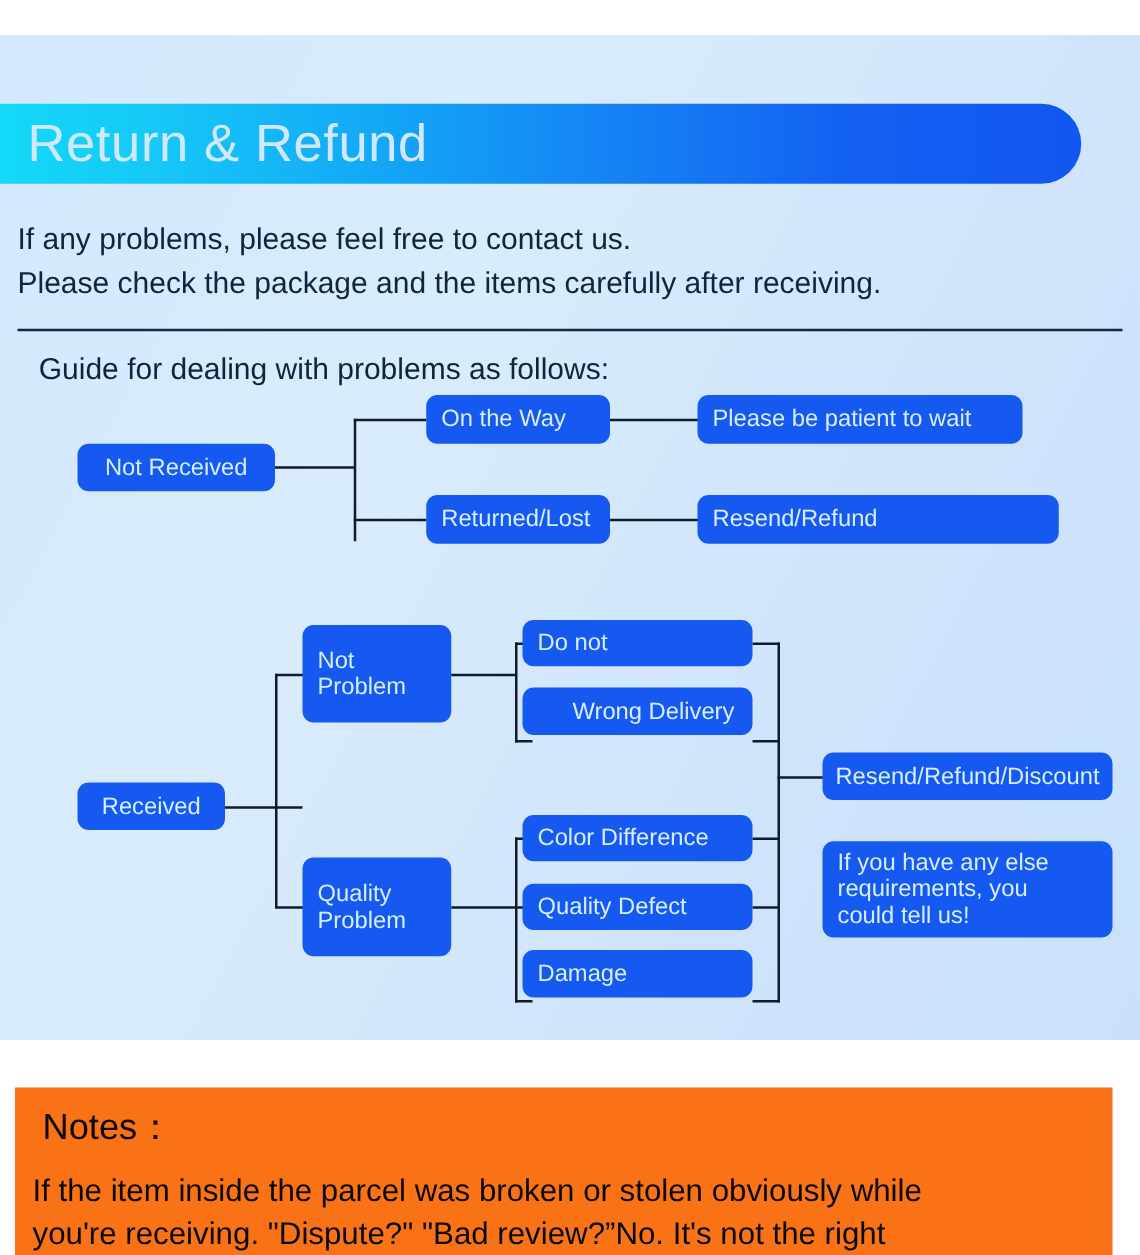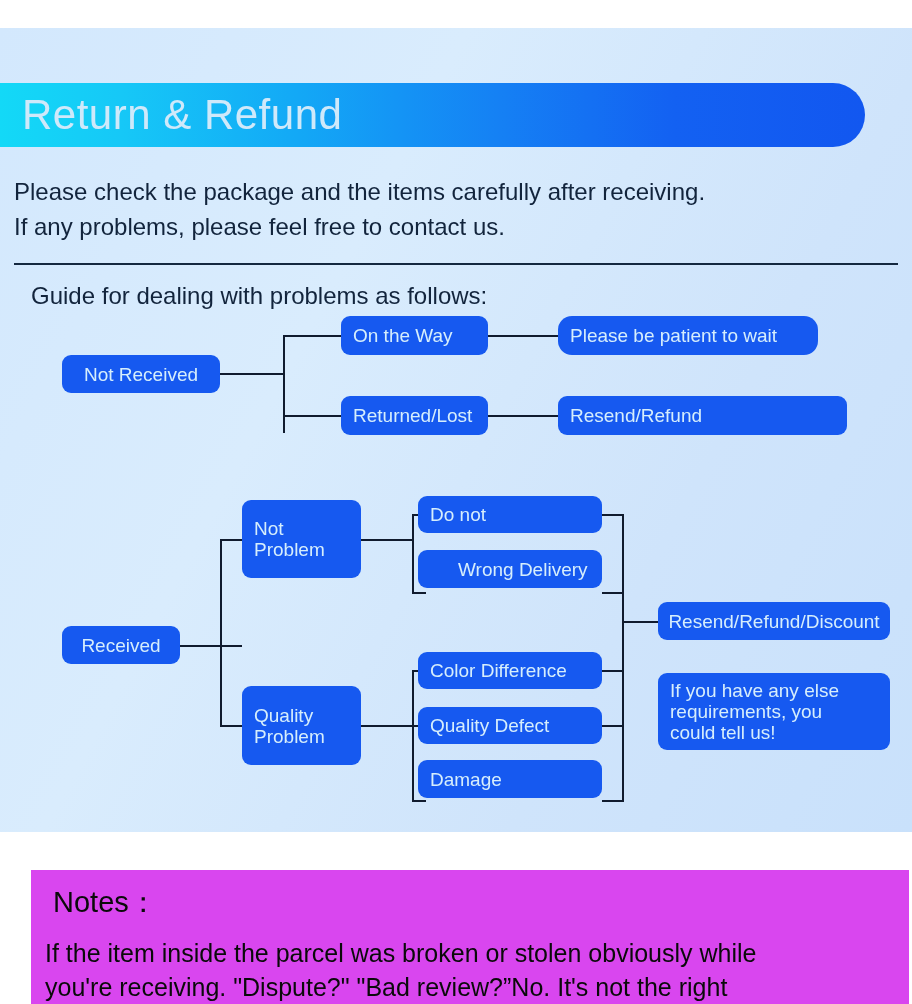--- a/index.html
+++ b/index.html
@@ -60,45 +60,44 @@
   .node.center{justify-content:center;text-align:center;}
   .node.multiline{align-items:center;}
   .node.multiline span{display:block;white-space:pre-line;}
   .wire{position:absolute;background:#101b2e;}
   .wire.h{height:2px;}
   .wire.v{width:2px;}
 
   
   #notes-panel{
     position:absolute;left:12px;top:870px;width:878px;height:134px;
-    background:#d946ef;
+    background:#f97316;
     overflow:hidden;
-    margin-left:19px;
   }
   #notes-title{
     position:absolute;left:22px;top:16px;
     color:#0a0a0a;font-size:29px;line-height:32px;white-space:nowrap;
   }
   #notes-body{
     position:absolute;left:14px;top:66px;width:850px;
     color:#0a0a0a;font-size:25px;line-height:34px;
   }
 </style>
 </head>
 <body>
 
 <div id="main-panel">
 
   <div id="banner">
     <div id="banner-title">Return &amp; Refund</div>
   </div>
 
   <div id="intro">
+    <div>If any problems, please feel free to contact us.</div>
     <div>Please check the package and the items carefully after receiving.</div>
-    <div>If any problems, please feel free to contact us.</div>
   </div>
 
   <div id="divider"></div>
 
   <div id="guide-line">Guide for dealing with problems as follows:</div>
 
   <div>
 
     <div class="wire h" style="left:220px;top:345px;width:64px;"></div>
     <div class="wire v" style="left:283px;top:307px;height:98px;"></div>
@@ -108,21 +107,21 @@
     <div class="wire h" style="left:488px;top:387px;width:71px;"></div>
 
     <div class="node center" style="left:62px;top:327px;width:158px;height:38px;">
       <span>Not Received</span>
     </div>
 
     <div class="node" style="left:341px;top:288px;width:147px;height:39px;">
       <span>On the Way</span>
     </div>
 
-    <div class="node" style="left:558px;top:288px;width:260px;height:39px;border-radius:14px;">
+    <div class="node" style="left:558px;top:288px;width:260px;height:39px;">
       <span>Please be patient to wait</span>
     </div>
 
     <div class="node" style="left:341px;top:368px;width:147px;height:39px;">
       <span>Returned/Lost</span>
     </div>
 
     <div class="node" style="left:558px;top:368px;width:289px;height:39px;">
       <span>Resend/Refund</span>
     </div>

